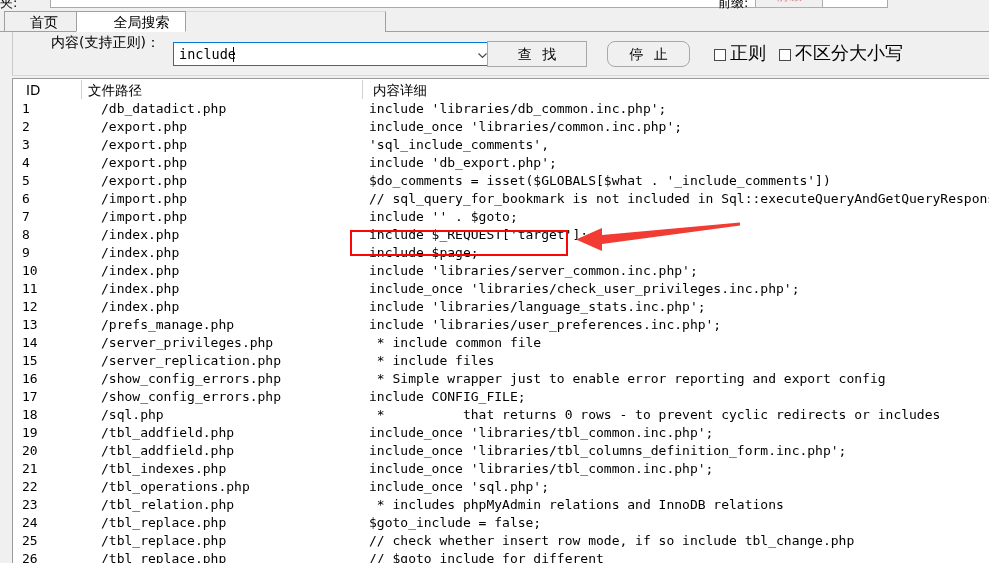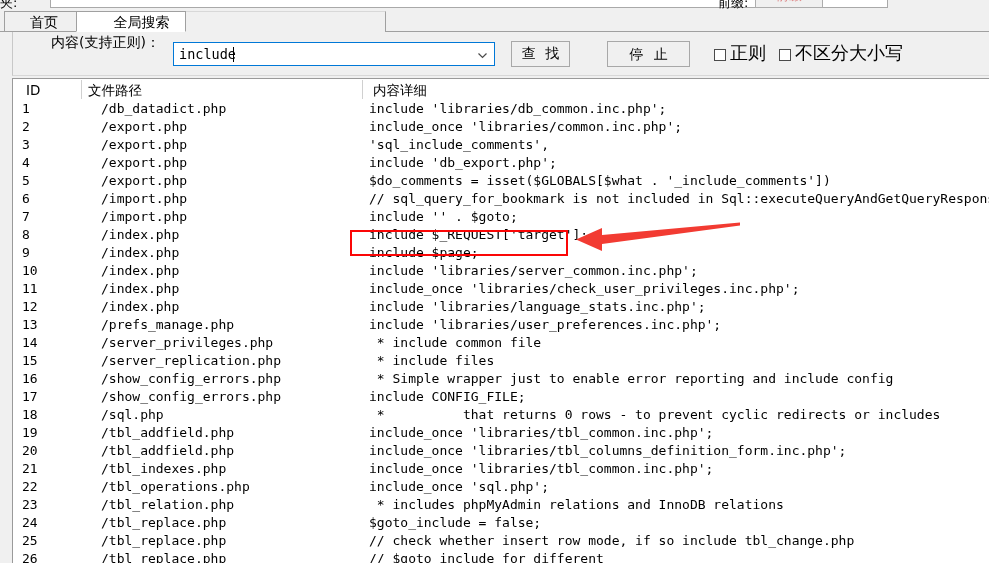--- a/index.html
+++ b/index.html
@@ -115,22 +115,22 @@
   .btn {
     position: absolute; top: 9px; height: 26px;
     background: #f0f0f0;
     border: 1px solid #a8a8a8;
     font-family: "DejaVu Sans", sans-serif;
     font-size: 14px; color: #000;
     text-align: center; line-height: 24px;
     letter-spacing: 3px;
     padding-left: 3px;
   }
-  .btn-find { left: 498px; width: 59px; font-family: Liberation Serif, serif; }
-  .btn-stop { left: 594px; width: 83px; }
+  .btn-find { left: 474px; width: 100px; }
+  .btn-stop { left: 594px; width: 83px; border-radius: 8px; }
 
   .chkwrap {
     position: absolute; top: 13px;
     font-family: "DejaVu Sans", sans-serif;
     font-size: 18px; color: #000; line-height: 16px;
     white-space: nowrap;
   }
   .chk-regex { left: 701px; }
   .chk-case  { left: 766px; }
   .cbx {
@@ -325,21 +325,21 @@
           <span class="cell c-det"> * include common file</span>
         </div>
         <div class="row">
           <span class="cell c-id">15</span>
           <span class="cell c-path">/server_replication.php</span>
           <span class="cell c-det"> * include files</span>
         </div>
         <div class="row">
           <span class="cell c-id">16</span>
           <span class="cell c-path">/show_config_errors.php</span>
-          <span class="cell c-det"> * Simple wrapper just to enable error reporting and include config</span>
+          <span class="cell c-det"> * Simple wrapper just to enable error reporting and export config</span>
         </div>
         <div class="row">
           <span class="cell c-id">17</span>
           <span class="cell c-path">/show_config_errors.php</span>
           <span class="cell c-det">include CONFIG_FILE;</span>
         </div>
         <div class="row">
           <span class="cell c-id">18</span>
           <span class="cell c-path">/sql.php</span>
           <span class="cell c-det"> *          that returns 0 rows - to prevent cyclic redirects or includes</span>

